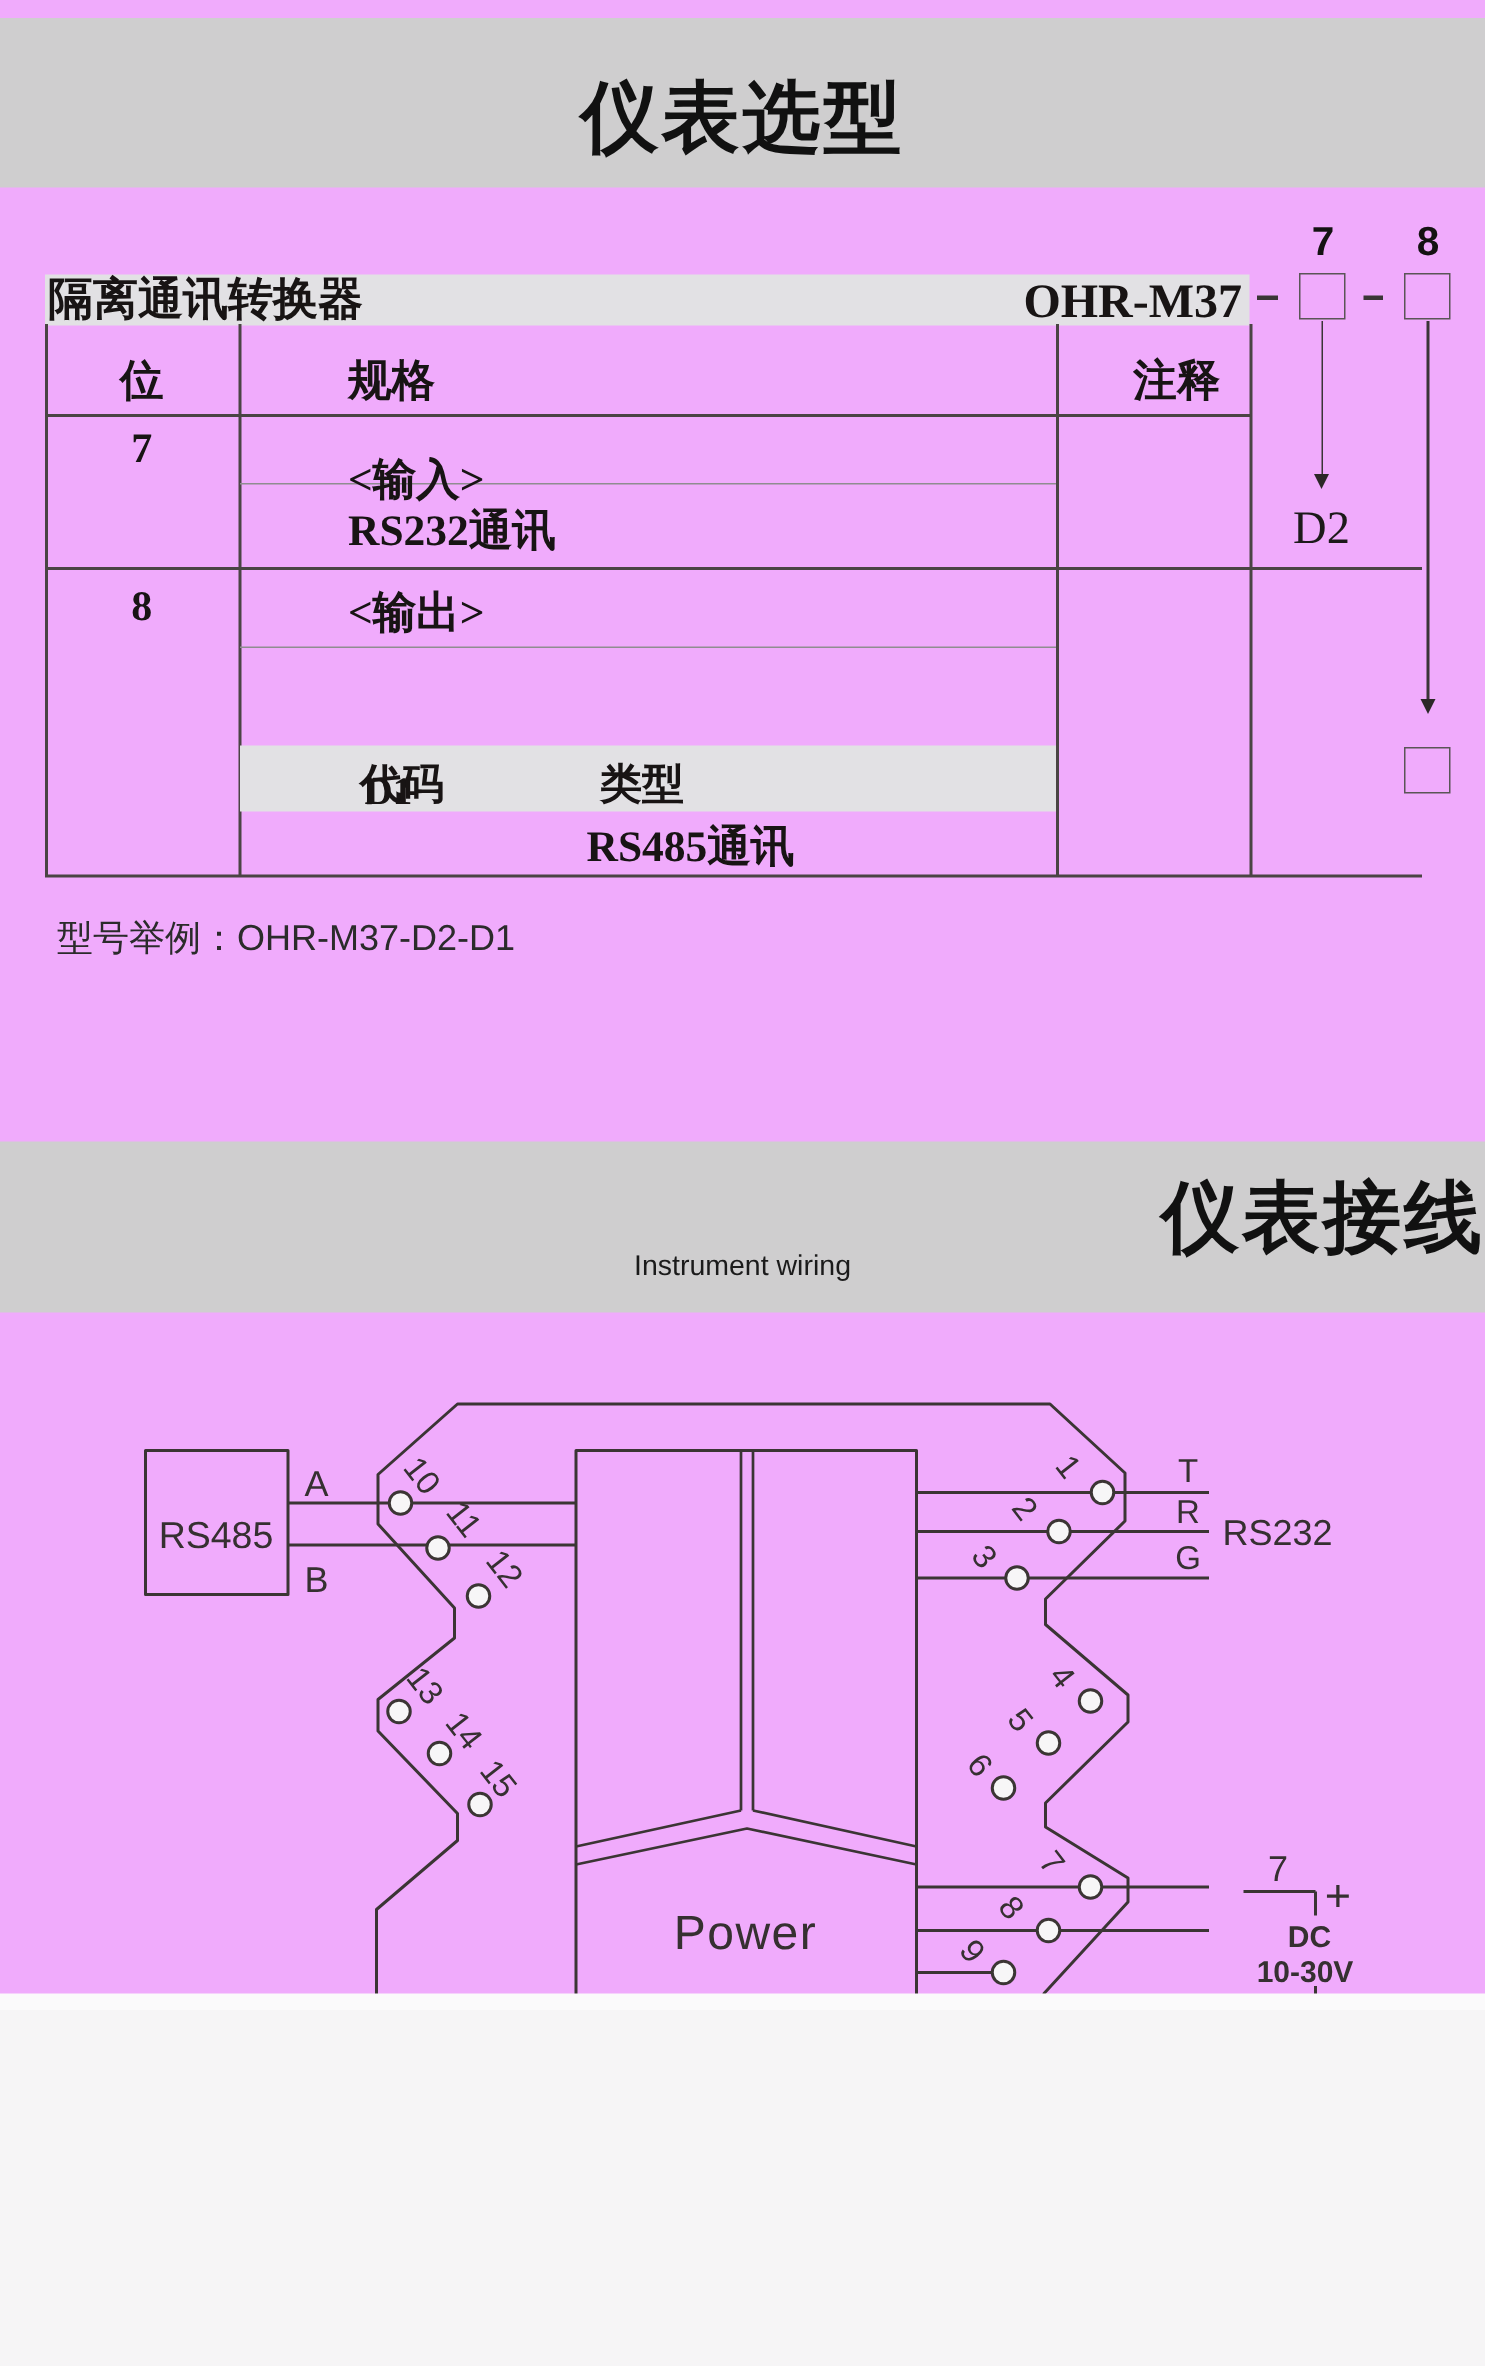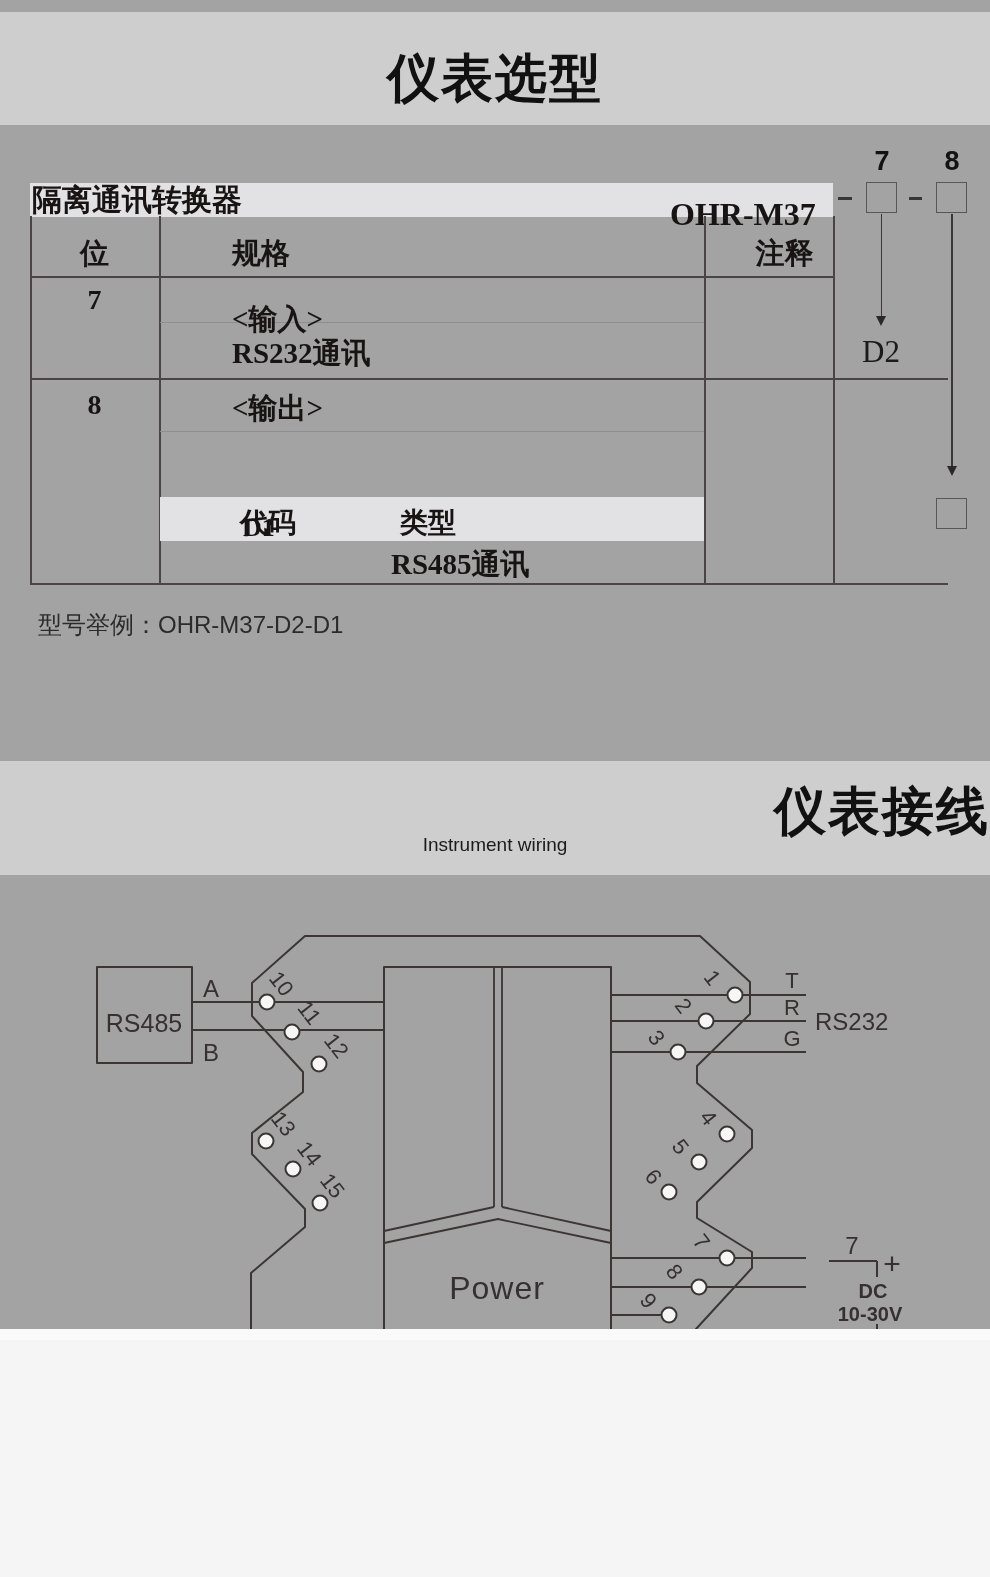--- a/index.html
+++ b/index.html
@@ -1,16 +1,16 @@
 <!DOCTYPE html>
 <html><head>
 <meta charset="utf-8">
 <style>
   html,body{margin:0;padding:0;background:#f6f5f6;}
-  #page{position:relative;width:990px;height:1340px;background:#a3a3a3;overflow:hidden;
+  #page{position:relative;width:990px;height:1340px;background:#f0abfc;overflow:hidden;
         font-family:"Liberation Sans",sans-serif;color:#1d1a1a;}
   .abs{position:absolute;}
   
   .band{position:absolute;left:0;width:990px;height:113px;background:#cfcecf;}
   .band .t1{position:absolute;left:0;width:100%;text-align:center;font-size:52px;font-weight:700;color:#111;letter-spacing:2px;}
   .band .t2{position:absolute;left:0;width:100%;text-align:center;font-size:19px;color:#1b1b1b;}
   
   .hl{position:absolute;height:2px;background:#4a4444;}
   .hl.sub{height:1px;background:#8f8d90;}
   .vl{position:absolute;width:1.5px;background:#4a4444;}
@@ -31,21 +31,21 @@
 <body>
 
 <div id="page">
 
   <div class="band" style="top:12px;">
     <div class="t1" style="top:32px;">仪表选型</div>
   </div>
 
   <div class="grayband" style="left:30px;top:183px;width:803px;height:34px;"></div>
   <div class="cell tserif" style="left:32px;top:184px;font-size:30px;line-height:32px;">隔离通讯转换器</div>
-  <div class="cell tserif" style="left:670px;top:197px;width:158px;text-align:left;font-size:32px;line-height:34px;">OHR-M37</div>
+  <div class="cell tserif" style="left:670px;top:183px;width:158px;text-align:right;font-size:32px;line-height:34px;">OHR-M37</div>
 
   <div class="dash" style="left:838px;top:197px;"></div>
   <div class="sq" style="left:866px;top:182px;"></div>
   <div class="dash" style="left:909px;top:197px;width:13px;"></div>
   <div class="sq" style="left:936px;top:182px;"></div>
   <div class="digit" style="left:867px;top:146px;width:30px;text-align:center;">7</div>
   <div class="digit" style="left:937px;top:146px;width:30px;text-align:center;">8</div>
 
   <div class="aline" style="left:880.5px;top:214px;height:104px;"></div>
   <div class="ahead" style="left:876px;top:316px;"></div>

